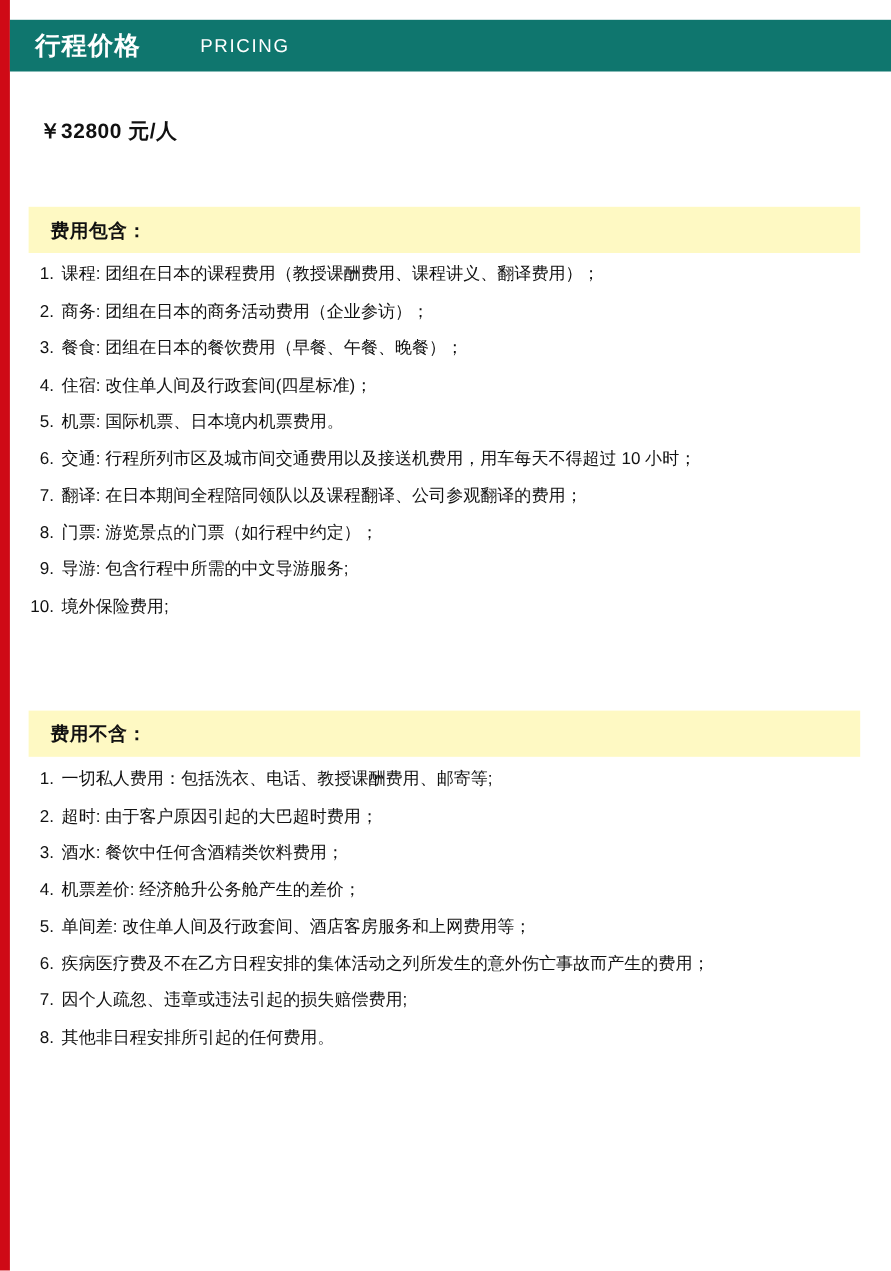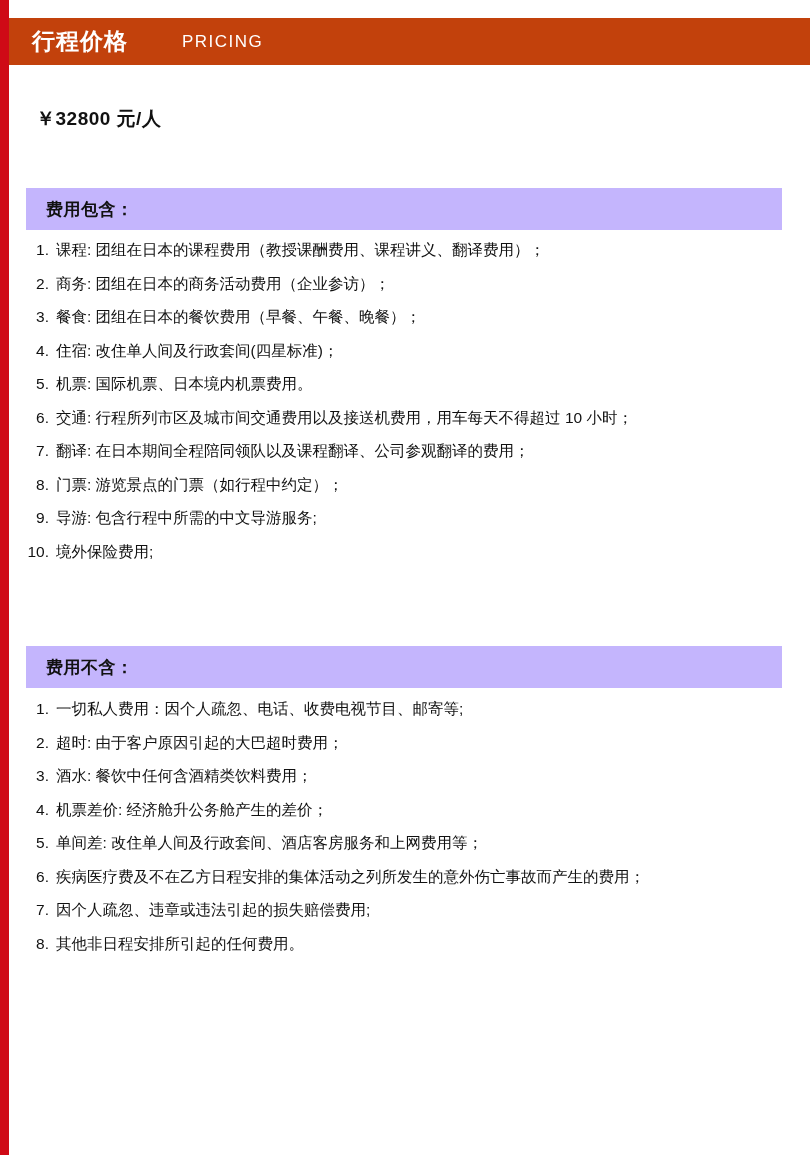--- a/index.html
+++ b/index.html
@@ -30,21 +30,21 @@
     height: 1155px;
     background: #cf0a16;
   }
   
   .header {
     position: absolute;
     left: 9px;
     top: 18px;
     width: 801px;
     height: 47px;
-    background: #c2410c;
+    background: #0f766e;
     display: flex;
     align-items: center;
     box-sizing: border-box;
     padding-left: 23px;
   }
   .header-title-cn {
     color: #ffffff;
     font-size: 23px;
     font-weight: bold;
     letter-spacing: 1px;
@@ -67,21 +67,21 @@
     font-weight: bold;
     color: #111111;
     letter-spacing: 0.5px;
   }
   
   .section-bar {
     position: absolute;
     left: 26px;
     width: 756px;
     height: 42px;
-    background: #c4b5fd;
+    background: #fef9c3;
     display: flex;
     align-items: center;
     box-sizing: border-box;
     padding-left: 20px;
   }
   .section-bar-label {
     font-size: 17px;
     font-weight: bold;
     color: #111111;
     letter-spacing: 0.5px;
@@ -180,21 +180,21 @@
     </div>
   </div>
 
   <div class="section-bar" id="bar-excluded">
     <span class="section-bar-label">费用不含：</span>
   </div>
 
   <div class="list" id="list-excluded">
     <div class="item">
       <span class="item-num">1.</span>
-      <span class="item-text">一切私人费用：因个人疏忽、电话、收费电视节目、邮寄等;</span>
+      <span class="item-text">一切私人费用：包括洗衣、电话、教授课酬费用、邮寄等;</span>
     </div>
     <div class="item">
       <span class="item-num">2.</span>
       <span class="item-text">超时: 由于客户原因引起的大巴超时费用；</span>
     </div>
     <div class="item">
       <span class="item-num">3.</span>
       <span class="item-text">酒水: 餐饮中任何含酒精类饮料费用；</span>
     </div>
     <div class="item">

